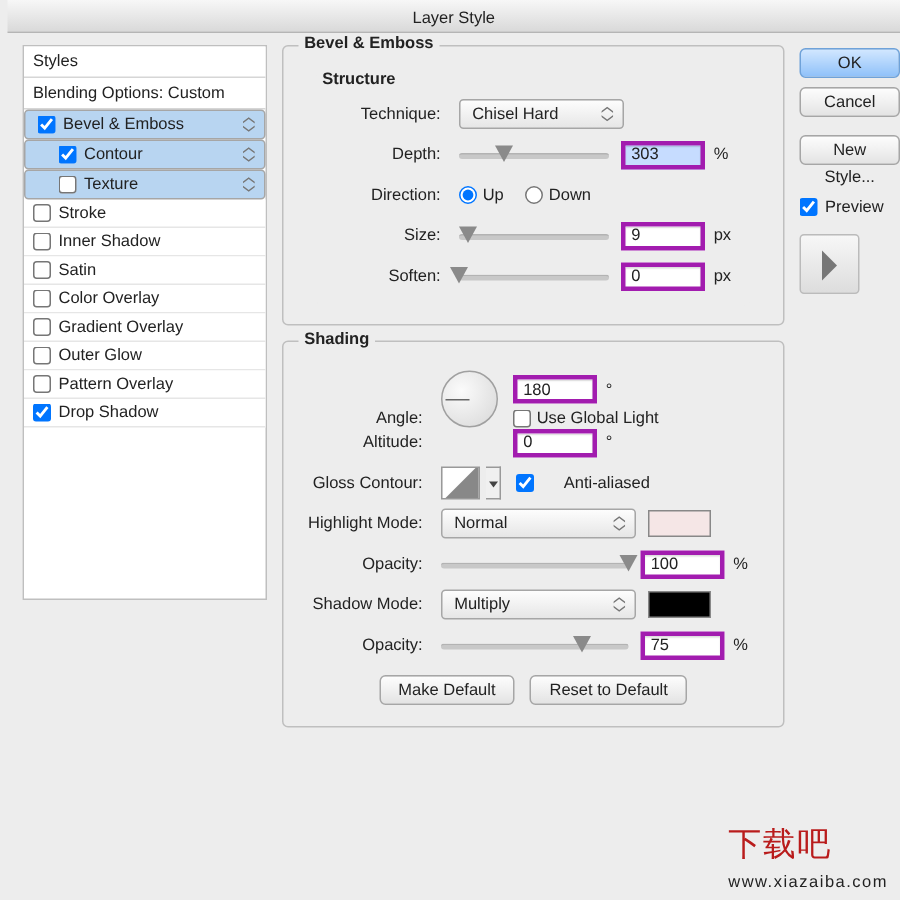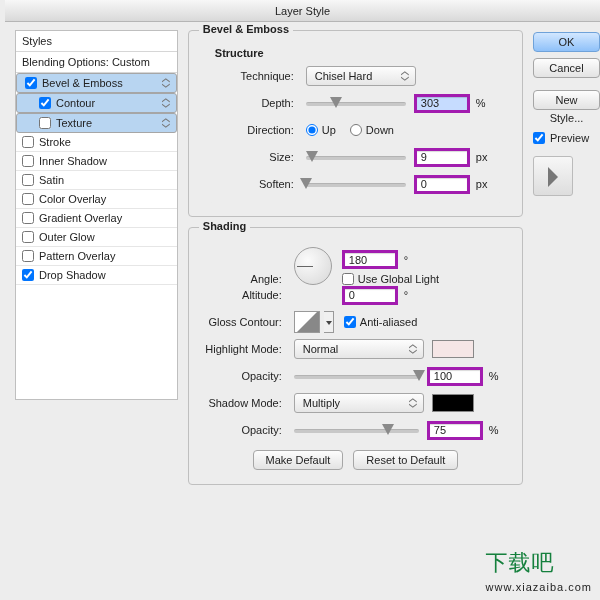--- a/index.html
+++ b/index.html
@@ -37,21 +37,21 @@
 .contour-dd::after{content:"";position:absolute;left:2px;top:9px;border-left:3px solid transparent;border-right:3px solid transparent;border-top:4px solid #444}
 .swatch{width:42px;height:18px;border:1px solid #888}
 .btn{border:1px solid #a6a6a6;border-radius:4px;background:linear-gradient(#fdfdfd,#e3e3e3);height:20px;line-height:18px;padding:0 12px;text-align:center;cursor:default;display:inline-block}
 .btn.primary{background:linear-gradient(#d2e7ff,#8fc1f9);border-color:#6fa2d9}
 .btn-wide{min-width:55px}
 .rt-btn{display:block}
 .rt-check{display:flex;align-items:center;gap:5px;margin-top:16px}
 .bigbtn{width:40px;height:40px;border:1px solid #bbb;background:linear-gradient(#f7f7f7,#ddd);margin-top:6px;border-radius:3px;position:relative}
 .bigbtn::before{content:"";position:absolute;left:14px;top:10px;border-top:10px solid transparent;border-bottom:10px solid transparent;border-left:10px solid #777}
 .watermark{position:absolute;right:8px;bottom:6px;font-size:14px;color:#999;letter-spacing:1px;font-family:Arial}
-.watermark .cn{font-size:22px;color:#15803d}
+.watermark .cn{font-size:22px;color:#b91c1c}
 </style>
 </head>
 <body>
 
 <div class="window">
   <div class="titlebar">
     <span>Layer Style</span>
   </div>
   <div class="content">
 
@@ -178,21 +178,21 @@
           <div class="lbl">Altitude:</div>
           <div style="width:48px"></div>
           <input class="ninput" value="0" style="">
           <span class="unit">°</span>
         </div>
 
         <div class="row">
           <div class="lbl">Gloss Contour:</div>
           <div class="contour-sw"></div>
           <div class="contour-dd"></div>
-          <label style="display:flex;align-items:center;gap:4px">
+          <label style="display:flex;align-items:center;gap:20px">
             <input type="checkbox" checked="" style="">
             <span>Anti-aliased</span>
           </label>
         </div>
 
         <div class="row">
           <div class="lbl">Highlight Mode:</div>
           <div class="sel" style="min-width:130px"><span>Normal</span></div>
           <div class="swatch" style="margin-left:8px;background:#f5e6e6"></div>
         </div>

